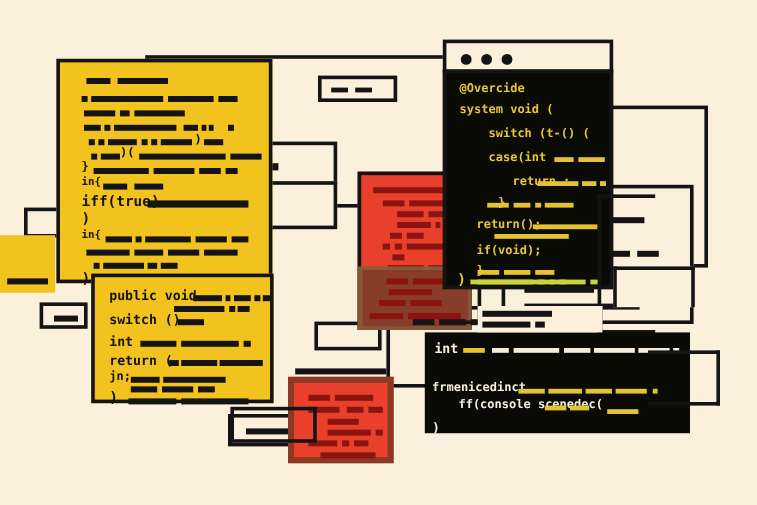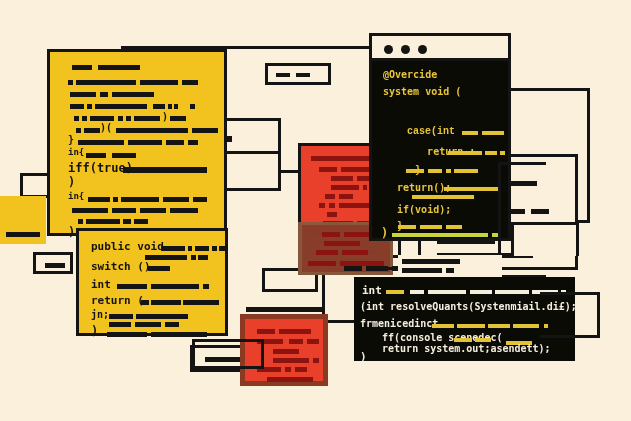--- a/index.html
+++ b/index.html
@@ -273,21 +273,22 @@
     <div class="dots" style="left:12px;top:9px;">
       <span class="dot"></span>
       <span class="dot"></span>
       <span class="dot"></span>
     </div>
   </div>
 
   <div class="panel dark" style="left:369px;top:58px;width:142px;height:183px;background:#0B0B06;">
     <div class="code y" style="left:11px;top:9px;font-size:10px;">@Overcide</div>
     <div class="code y" style="left:11px;top:26px;font-size:10px;">system void (</div>
-    <div class="code y" style="left:11px;top:66px;font-size:10px;font-family:Liberation Mono, monospace;">    case(int</div>
+    <div class="code y" style="left:11px;top:46px;font-size:10px;">    switch (t-() (</div>
+    <div class="code y" style="left:11px;top:66px;font-size:10px;">    case(int</div>
     <div class="bar y" style="left:90px;top:70px;width:16px;height:4px;"></div>
     <div class="bar y" style="left:110px;top:70px;width:22px;height:4px;"></div>
 
     <div class="code y" style="left:19px;top:86px;font-size:10px;">      return :</div>
     <div class="bar y" style="left:76px;top:90px;width:34px;height:4px;"></div>
     <div class="bar y" style="left:113px;top:90px;width:12px;height:4px;"></div>
     <div class="bar y" style="left:128px;top:90px;width:5px;height:4px;"></div>
 
     <div class="code y" style="left:19px;top:104px;font-size:10px;">    }</div>
     <div class="bar y" style="left:34px;top:108px;width:18px;height:4px;"></div>
@@ -321,35 +322,33 @@
   <div class="panel dark" style="left:354px;top:277px;width:221px;height:84px;background:#0B0B06;border:none;">
     <div class="code w" style="left:8px;top:8px;font-size:11px;">int</div>
     <div class="bar y" style="left:32px;top:13px;width:18px;height:4px;"></div>
     <div class="bar w" style="left:56px;top:13px;width:14px;height:4px;"></div>
     <div class="bar w" style="left:74px;top:13px;width:38px;height:4px;"></div>
     <div class="bar w" style="left:116px;top:13px;width:22px;height:4px;"></div>
     <div class="bar w" style="left:141px;top:13px;width:34px;height:4px;"></div>
     <div class="bar w" style="left:178px;top:13px;width:26px;height:4px;"></div>
     <div class="bar w" style="left:207px;top:13px;width:5px;height:4px;"></div>
 
-    <div class="code w" style="left:6px;top:25px;font-size:10px;">(int resolveQuants(Systenmiail.di£);-</div>
 
     <div class="code w" style="left:6px;top:42px;font-size:10px;">frmenicedinct</div>
     <div class="bar y" style="left:78px;top:47px;width:22px;height:4px;"></div>
     <div class="bar y" style="left:103px;top:47px;width:28px;height:4px;"></div>
     <div class="bar y" style="left:134px;top:47px;width:22px;height:4px;"></div>
     <div class="bar y" style="left:159px;top:47px;width:26px;height:4px;"></div>
     <div class="bar y" style="left:190px;top:47px;width:4px;height:4px;"></div>
 
     <div class="code w" style="left:16px;top:56px;font-size:10px;">  ff(console scenedec(            '):</div>
     <div class="bar y" style="left:100px;top:61px;width:18px;height:4px;"></div>
     <div class="bar y" style="left:121px;top:61px;width:16px;height:4px;"></div>
     <div class="bar y" style="left:152px;top:64px;width:26px;height:4px;"></div>
 
-    <div class="code w" style="left:16px;top:67px;font-size:10px;">  return system.out;asendett);</div>
 
     <div class="code w" style="left:6px;top:74px;font-size:11px;">)</div>
   </div>
 
   <div class="creamflat" style="position:absolute;left:398px;top:255px;width:104px;height:22px;"></div>
   <div class="bar" style="left:402px;top:259px;width:58px;height:5px;"></div>
   <div class="bar" style="left:402px;top:268px;width:40px;height:5px;"></div>
   <div class="bar" style="left:446px;top:268px;width:8px;height:5px;"></div>
 
   <div class="bar" style="left:344px;top:266px;width:18px;height:5px;"></div>

